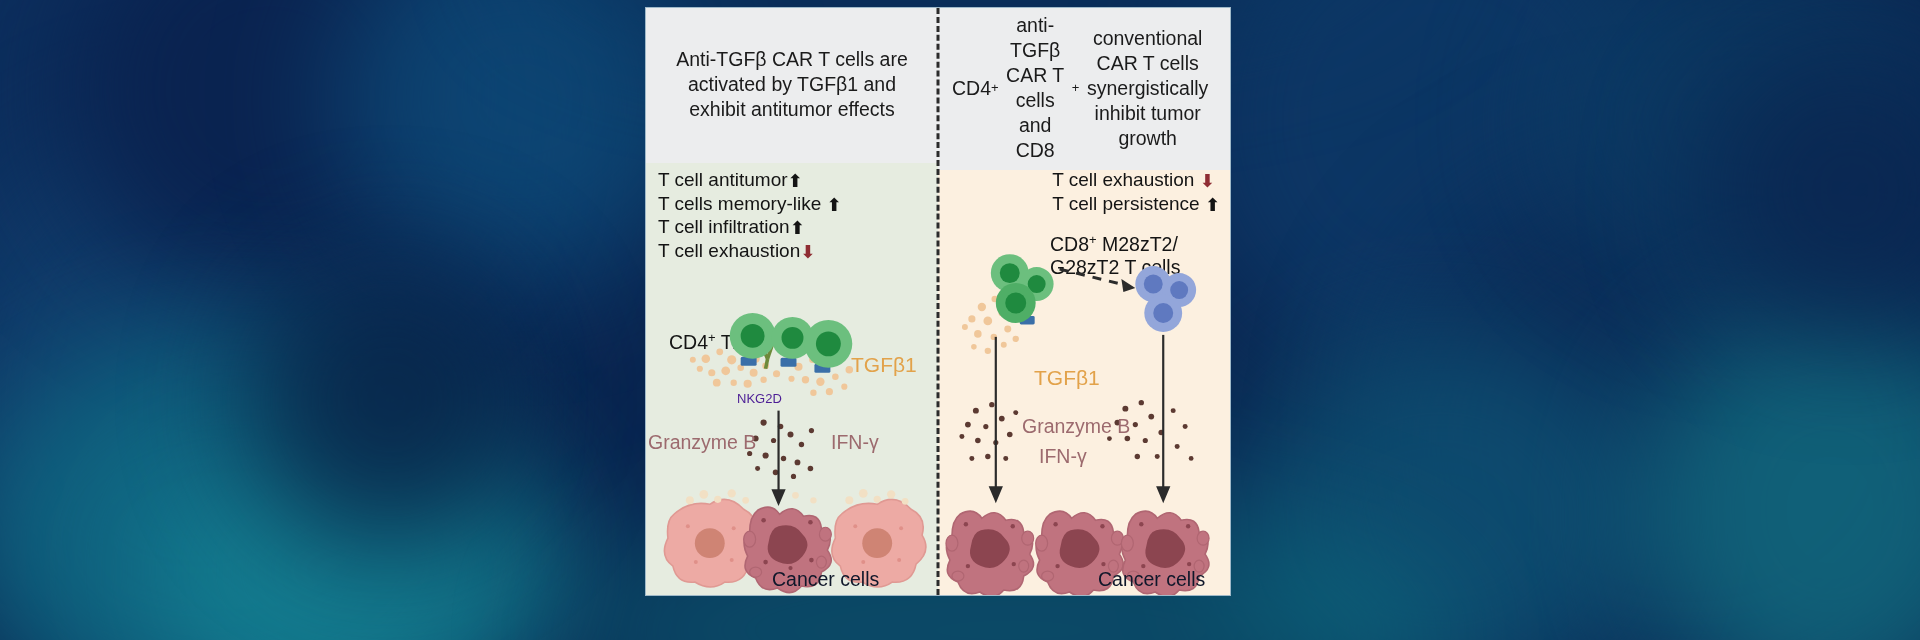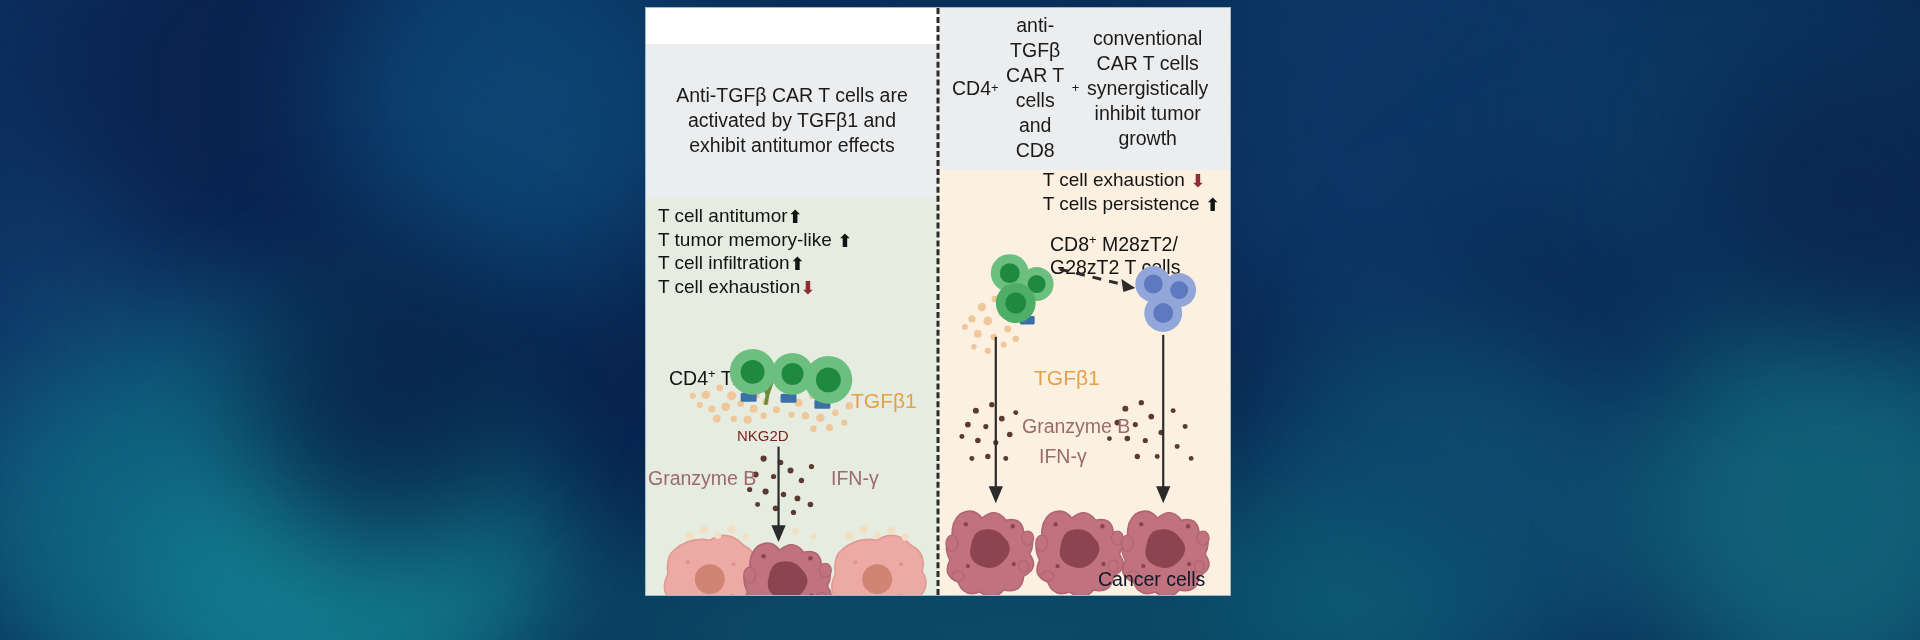--- a/index.html
+++ b/index.html
@@ -14,21 +14,21 @@
   .bg{position:absolute;inset:0;overflow:hidden;background:#0a2550;}
   .blob{position:absolute;border-radius:50%;filter:blur(60px);}
 
   
   #figure{
     position:absolute;left:645px;top:7px;width:586px;height:589px;
     box-sizing:border-box;border:1px solid #9fb9c9;
     display:flex;background:#ffffff;overflow:hidden;
   }
   .panel{position:relative;flex:0 0 50%;height:100%;box-sizing:border-box;overflow:hidden;}
-  .panel.left{background:#e6ece0;margin-top:36px;}
+  .panel.left{background:#e6ece0;}
   .panel.right{background:#fcf0e0;}
   .divider{
     position:absolute;left:50%;top:0;width:0;height:100%;
     border-left:3px dashed #2b2b2b;transform:translateX(-1.5px);z-index:40;
   }
 
   .head{
     position:absolute;left:0;top:0;right:0;background:#ecedee;
     box-sizing:border-box;display:flex;align-items:center;justify-content:center;
     text-align:center;color:#1b1b1b;font-size:19.5px;line-height:25px;
@@ -41,21 +41,21 @@
   .bullets.l{left:12px;top:160px;text-align:left;}
   .bullets.r{right:10px;top:160px;text-align:left;}
   .up{color:#141414;font-weight:bold;}
   .dn{color:#8f2d33;font-weight:bold;}
   .arw{display:inline-block;font-size:18px;line-height:1;vertical-align:-1px;}
 
   .lbl{position:absolute;color:#141414;font-size:19.5px;line-height:23px;white-space:pre-line;}
   .sup{font-size:13px;vertical-align:super;line-height:0;}
 
   .tgf{position:absolute;color:#e2a24a;font-size:21px;font-weight:400;white-space:nowrap;}
-  .nkg{position:absolute;color:#7f1d1d;font-size:15px;white-space:nowrap;}
+  .nkg{position:absolute;color:#4c1d95;font-size:13px;white-space:nowrap;}
   .gzb{position:absolute;color:#9c6a6e;font-size:19.5px;white-space:nowrap;}
   .cc{position:absolute;color:#0f172a;font-size:19.5px;white-space:nowrap;}
 
   svg{display:block;overflow:visible;}
   .layer{position:absolute;left:0;top:0;width:100%;height:100%;}
 </style>
 </head>
 <body>
 
 <div id="stage">
@@ -82,21 +82,21 @@
 
     <div class="panel left">
 
       <div class="head">Anti-TGFβ CAR T cells are activated by TGFβ1 and exhibit antitumor effects</div>
 
       <div class="bullets l">
         <div>
           <span>T cell antitumor</span><span class="arw up">⬆</span>
         </div>
         <div>
-          <span>T tumor memory-like</span> <span class="arw up">⬆</span>
+          <span>T cells memory-like</span> <span class="arw up">⬆</span>
         </div>
         <div>
           <span>T cell infiltration</span><span class="arw up">⬆</span>
         </div>
         <div>
           <span>T cell exhaustion</span><span class="arw dn">⬇</span>
         </div>
       </div>
 
       <div class="lbl" style="left:23px;top:300px;">
@@ -253,21 +253,21 @@
 
     <div class="panel right">
 
       <div class="head">CD4<span class="sup">+</span> anti-TGFβ CAR T cells and CD8<span class="sup">+</span> conventional CAR T cells synergistically inhibit tumor growth</div>
 
       <div class="bullets r">
         <div>
           <span>T cell exhaustion</span> <span class="arw dn">⬇</span>
         </div>
         <div>
-          <span>T cells persistence</span> <span class="arw up">⬆</span>
+          <span>T cell persistence</span> <span class="arw up">⬆</span>
         </div>
       </div>
 
       <div class="lbl" style="left:112px;top:202px;">
         CD8<span class="sup">+</span> M28zT2/<br>G28zT2 T cells
       </div>
 
       <svg class="layer" viewBox="0 0 293 589">
 
         <g fill="#f0c79a">

